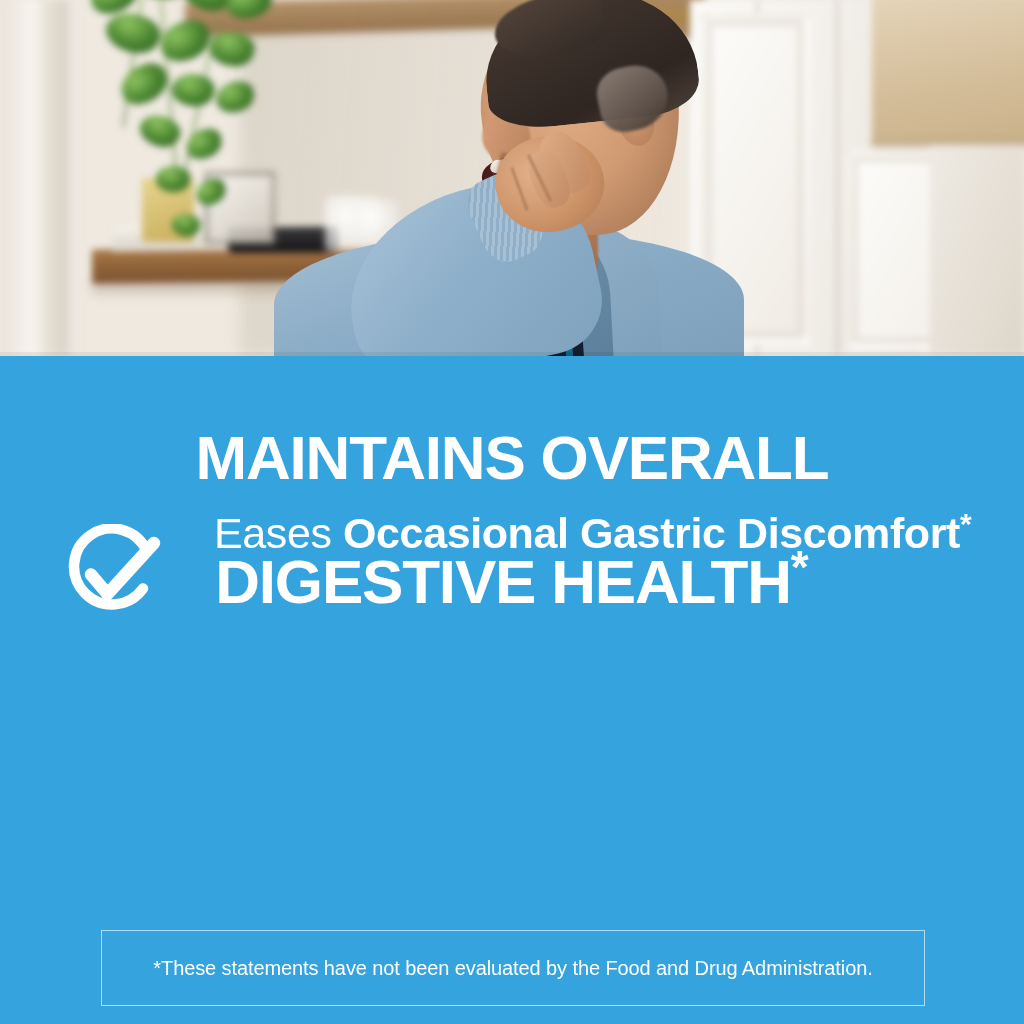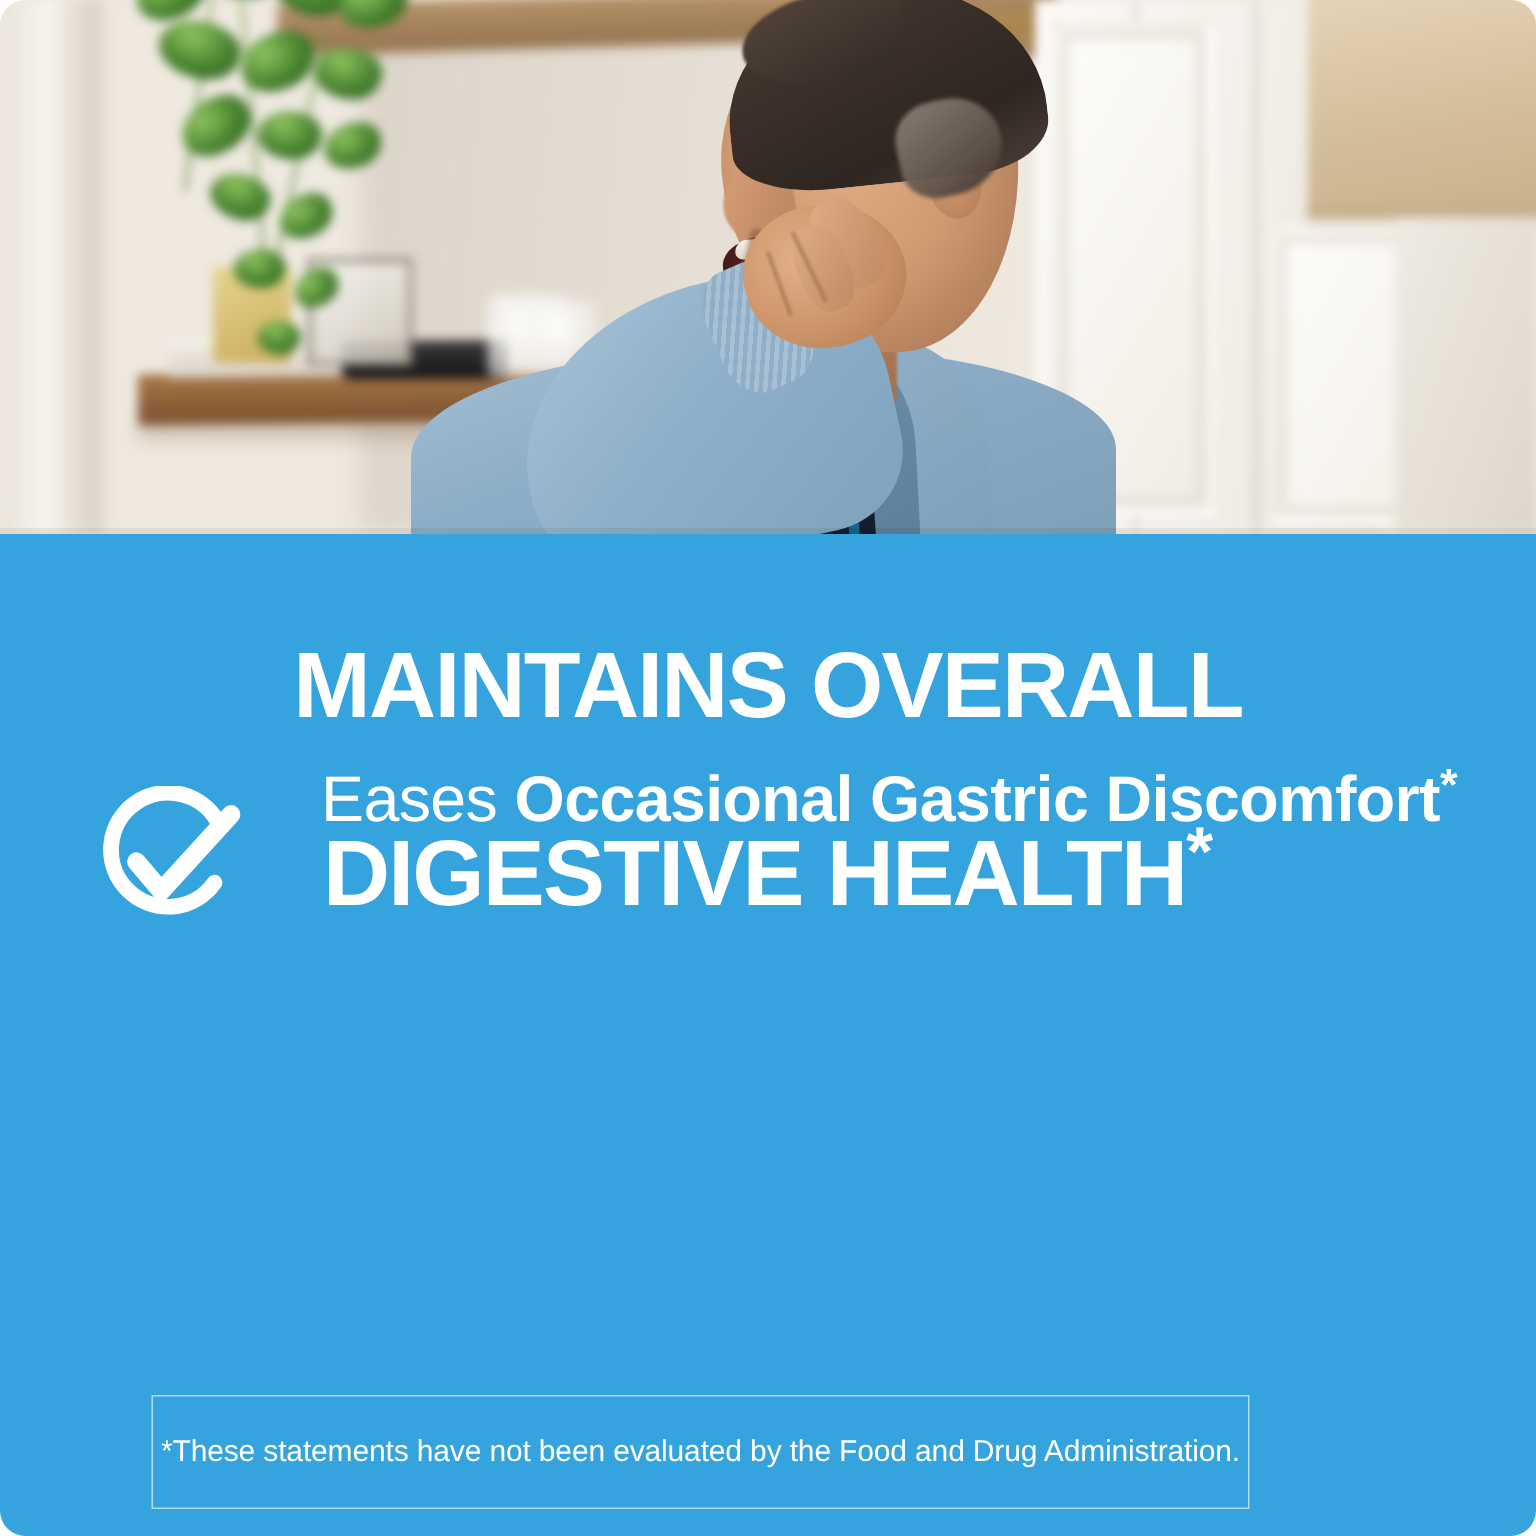--- a/index.html
+++ b/index.html
@@ -9,21 +9,20 @@
     width:1024px; height:1024px;
     background:#ffffff;
     font-family:"Liberation Sans", sans-serif;
     overflow:hidden;
   }
 
   #banner {
     position:relative;
     width:1024px; height:1024px;
     overflow:hidden;
-    border-radius:17px;
   }
 
   
   .photo {
     position:absolute;
     left:0; top:0; width:1024px; height:356px;
     overflow:hidden;
     background:#efe9e0;
   }
   
@@ -395,21 +394,21 @@
   .bullet-text .star {
     font-size:30px;
     vertical-align:14px;
     font-weight:bold;
   }
 
   
   .disclaimer {
     position:absolute;
     left:101px; top:574px;
-    width:732px; height:76px;
+    width:824px; height:76px;
     border:1px solid rgba(255,255,255,.62);
     display:flex;
     flex-direction:column;
     align-items:center;
     justify-content:center;
   }
   .disclaimer-line {
     color:#ffffff;
     font-family:"Liberation Sans", sans-serif;
     font-size:20px;

